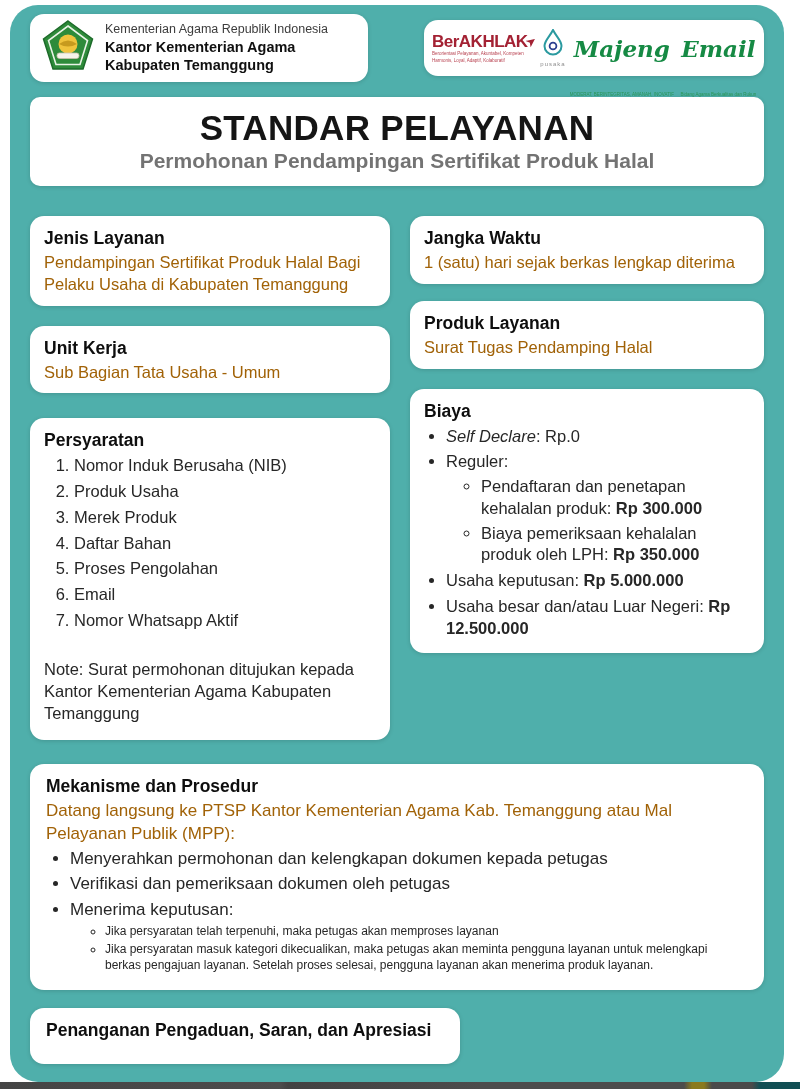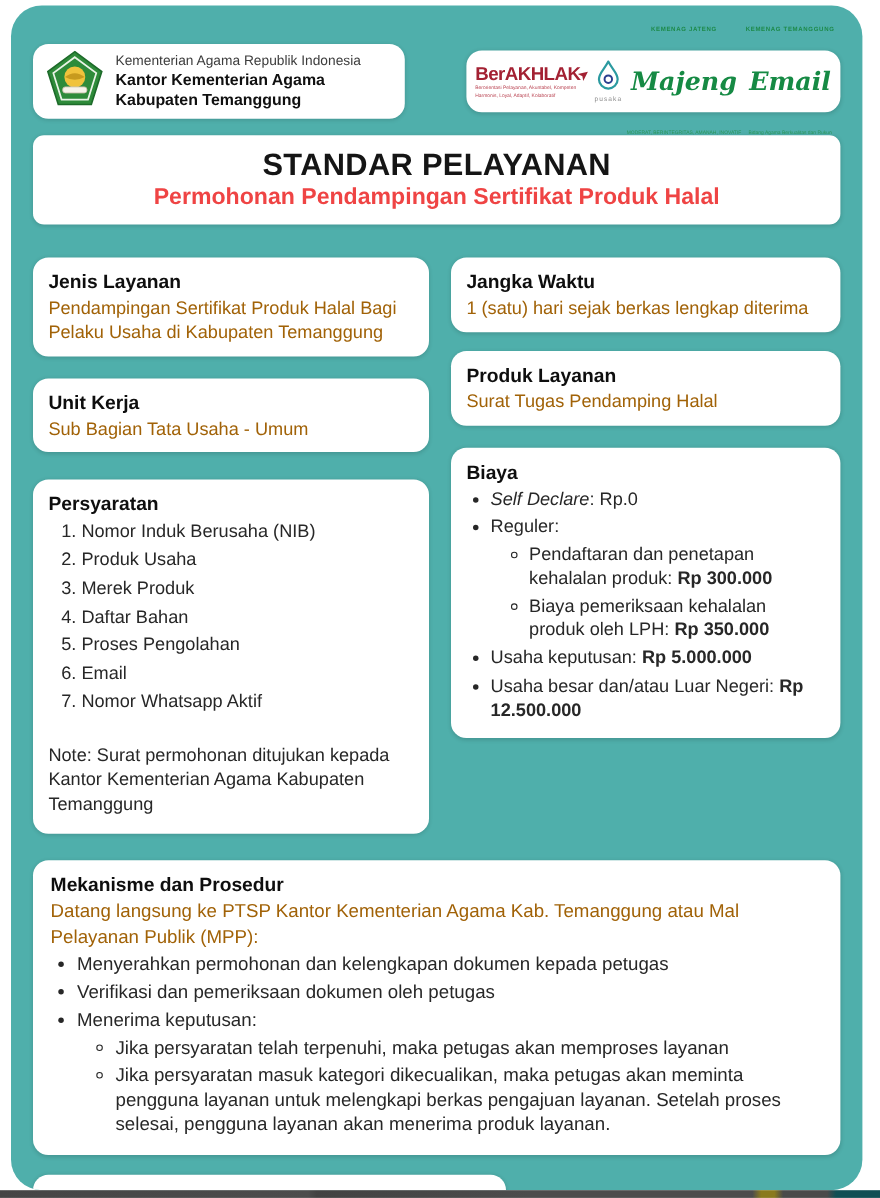--- a/index.html
+++ b/index.html
@@ -3,21 +3,21 @@
 <meta charset="utf-8">
 <style>
   html,body{margin:0;padding:0;}
   body{
     width:800px;height:1089px;position:relative;background:#ffffff;
     font-family:"Liberation Sans", sans-serif;overflow:hidden;color:#272727;
   }
   .poster{
     position:absolute;left:10px;top:5px;width:774px;height:1077px;
     background:#4fafab;border-radius:28px;box-sizing:border-box;
-    padding:35px 20px;overflow:hidden;
+    padding:9px 20px;overflow:hidden;
   }
   .card{
     background:#ffffff;border-radius:14px;box-shadow:0 1px 4px rgba(0,0,0,.15);
     padding:10px 14px;box-sizing:border-box;
   }
   
   .header-row{display:flex;justify-content:space-between;align-items:flex-start;}
   .org-card{width:338px;height:68px;display:flex;align-items:center;gap:11px;padding:6px 12px;}
   .org-lines{line-height:1.25;}
   .org-l1{font-size:12.5px;color:#3c3c3c;}
@@ -28,22 +28,22 @@
   .berakhlak .arrow{display:inline-block;transform:rotate(-38deg) translateY(-2px);font-size:11px;}
   .berakhlak .tag{font-size:4.5px;color:#b8404f;margin-top:2px;white-space:nowrap;}
   .pusaka{display:flex;flex-direction:column;align-items:center;line-height:1;}
   .pusaka .label{font-size:6px;color:#8d8d8d;letter-spacing:1px;margin-top:1px;}
   .script-badge{display:flex;flex-direction:column;align-items:center;line-height:1;gap:32px;}
   .script-badge .kicker{font-size:5.5px;font-weight:bold;color:#1d8a4a;letter-spacing:0.6px;white-space:nowrap;}
   .script-badge .name{font-family:"DejaVu Serif", serif;font-style:italic;font-weight:bold;font-size:23px;color:#168a44;margin:1px 0;}
   .script-badge .tag{font-size:4.5px;color:#2a9556;white-space:nowrap;}
   
   .title-card{margin-top:15px;border-radius:10px;text-align:center;padding:9px 8px 13px;}
-  .title-main{font-size:28px;font-weight:bold;color:#151515;margin:2px 0 1px;letter-spacing:0.3px;}
-  .title-sub{font-size:21px;font-weight:bold;color:#ef4444;margin:0;}
+  .title-main{font-size:35px;font-weight:bold;color:#151515;margin:2px 0 1px;letter-spacing:0.3px;}
+  .title-sub{font-size:21px;font-weight:bold;color:#737373;margin:0;}
   
   .cols{display:flex;gap:20px;margin-top:30px;align-items:flex-start;}
   .col-left{width:360px;flex:none;display:flex;flex-direction:column;}
   .col-right{flex:1;display:flex;flex-direction:column;}
   .card h2{font-size:17.5px;font-weight:bold;color:#0e0e0e;margin:2px 0 3px;}
   .card .body{font-size:16.5px;line-height:1.32;color:#a16207;margin:0;}
   .mb20{margin-bottom:20px;border-radius:14px;} .mb25{margin-bottom:25px;} .mb17{margin-bottom:17px;}
   ol.req{margin:4px 0 0;padding-left:30px;font-size:16.5px;line-height:1.32;}
   ol.req li{margin:4px 0;}
   .note{font-size:16.5px;line-height:1.35;margin:26px 0 6px;}
@@ -52,21 +52,21 @@
   ol.sub{list-style:circle;padding-left:24px;margin:3px 11px 0;}
   ol.sub li{margin:3px 0;}
   .it{font-style:italic;}
   .bd{font-weight:bold;}
   
   .mek-card{margin-top:24px;padding:10px 16px 14px;}
   .mek-card .body{font-size:17px;}
   .mek-card .intro{max-width:680px;margin:1px 0 2px;}
   ul.mlist{margin:2px 0 0;padding-left:24px;font-size:17px;line-height:1.3;list-style:disc;}
   ul.mlist li{margin:3px 0;}
-  ul.mlist ol.sub{font-size:17px;max-width:650px;}
+  ul.mlist ol.sub{font-size:12px;max-width:650px;}
   .peng-card{margin-top:18px;width:430px;padding:10px 16px 20px;}
   
   .bottom-strip{
     position:absolute;left:0;bottom:0;width:800px;height:7px;z-index:9;
     background:linear-gradient(to right,
       #454545 0%, #4c4c4c 35%, #424242 36%, #4c4c4c 60%,
       #4c4c4c 85.5%, #8a7a1e 86.5%, #8a7a1e 88%, #4a4a4a 89%,
       #4a4a4a 94%, #114f54 95%, #114f54 100%);
   }
 </style>

